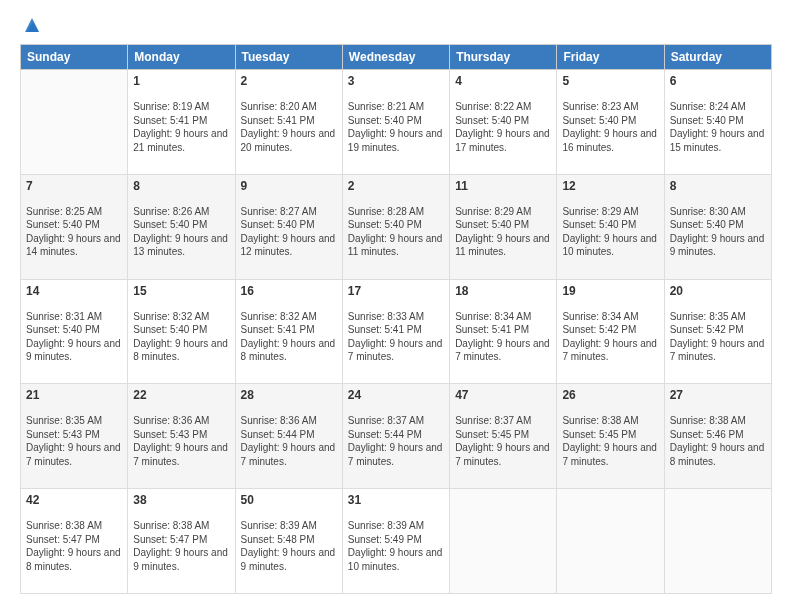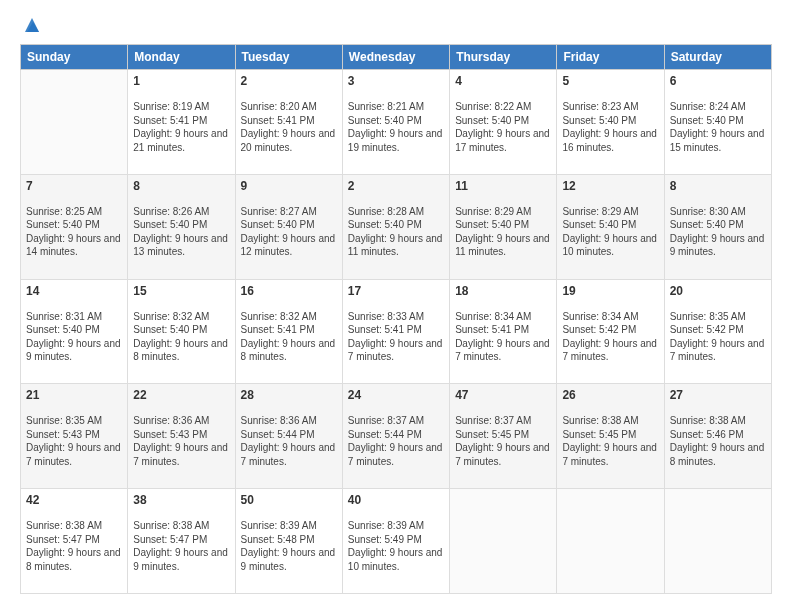--- a/index.html
+++ b/index.html
@@ -252,21 +252,21 @@
           </td>
           <td>
             <span class="day-number">38</span>
             <div class="day-info">Sunrise: 8:38 AM<br>Sunset: 5:47 PM<br>Daylight: 9 hours and 9 minutes.</div>
           </td>
           <td>
             <span class="day-number">50</span>
             <div class="day-info">Sunrise: 8:39 AM<br>Sunset: 5:48 PM<br>Daylight: 9 hours and 9 minutes.</div>
           </td>
           <td>
-            <span class="day-number">40</span>
+            <span class="day-number">31</span>
             <div class="day-info">Sunrise: 8:39 AM<br>Sunset: 5:49 PM<br>Daylight: 9 hours and 10 minutes.</div>
           </td>
           <td class="empty-cell"></td>
           <td class="empty-cell"></td>
           <td class="empty-cell"></td>
         </tr>
       </tbody>
   </table>
 </div>
 

